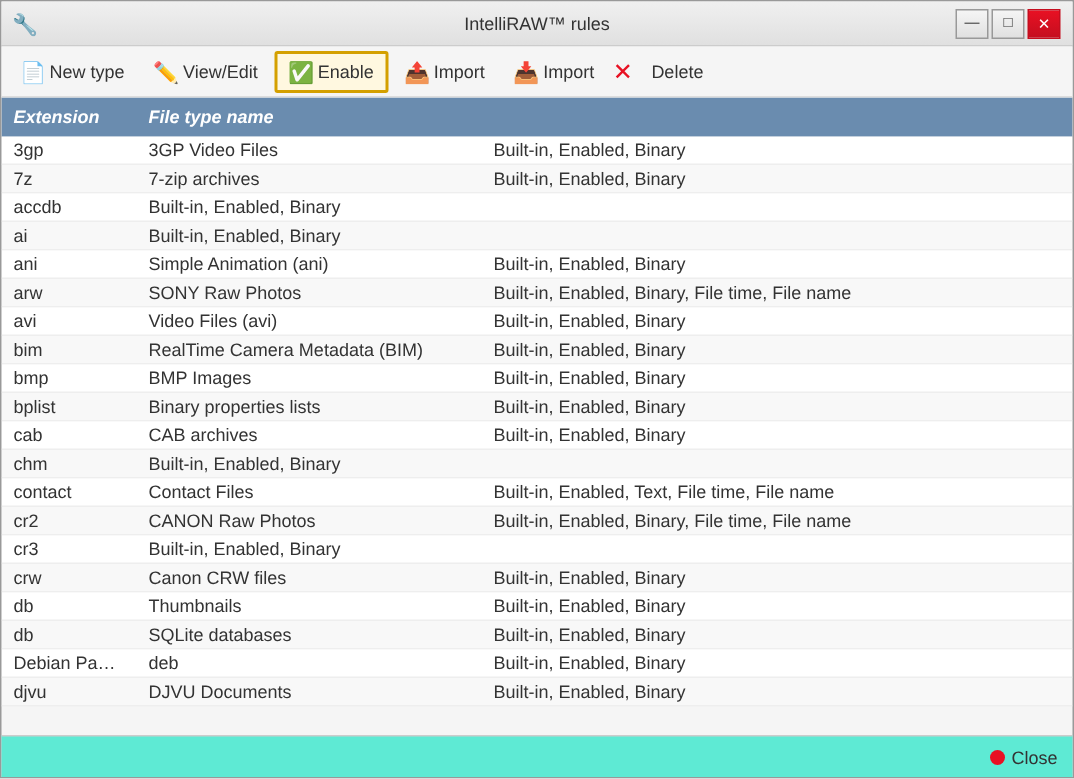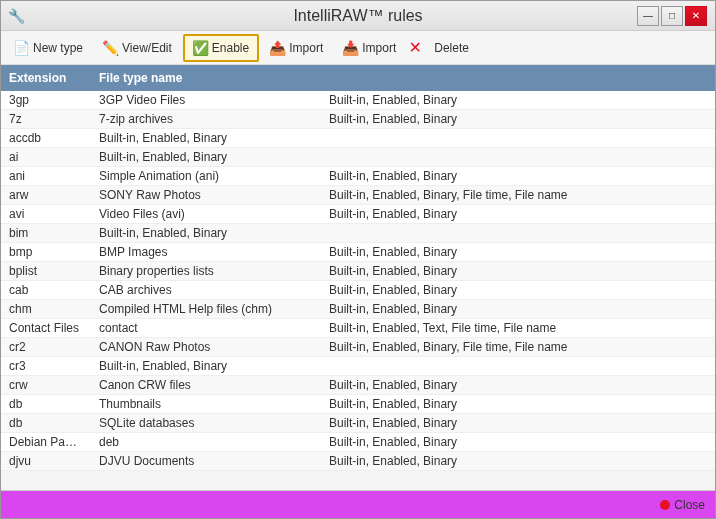--- a/index.html
+++ b/index.html
@@ -36,21 +36,21 @@
     }
     .title-bar-icon {
       width: 16px;
       height: 16px;
       display: flex;
       align-items: center;
       justify-content: center;
       font-size: 14px;
     }
     .title-bar-title {
-      font-size: 16px;
+      font-size: 12px;
       color: #333;
       flex: 1;
       text-align: center;
       position: absolute;
       left: 50%;
       transform: translateX(-50%);
     }
     .title-bar-controls {
       display: flex;
       gap: 2px;
@@ -114,20 +114,21 @@
       flex-direction: column;
     }
     .table-header {
       display: grid;
       grid-template-columns: 90px 230px 1fr;
       background: #6a8caf;
       color: white;
       font-weight: bold;
       padding: 4px 0;
       flex-shrink: 0;
+      font-style: italic;
     }
     .table-header-cell {
       padding: 2px 8px;
       font-size: 12px;
     }
     .table-body {
       flex: 1;
       overflow-y: auto;
       overflow-x: hidden;
     }
@@ -163,21 +164,21 @@
       background: #c0c0c0;
       border: 1px solid #999;
     }
     .table-body::-webkit-scrollbar-button {
       background: #e0e0e0;
       border: 1px solid #999;
       height: 14px;
     }
     .status-bar {
       height: 28px;
-      background: #d946ef;
+      background: #5eead4;
       border-top: 1px solid #ccc;
       display: flex;
       align-items: center;
       justify-content: flex-end;
       padding: 0 10px;
       flex-shrink: 0;
       margin-top: 11px;
     }
     .close-status-btn {
       display: flex;
@@ -272,45 +273,45 @@
           <div class="table-cell">SONY Raw Photos</div>
           <div class="table-cell">Built-in, Enabled, Binary, File time, File name</div>
         </div>
         <div class="table-row">
           <div class="table-cell">avi</div>
           <div class="table-cell">Video Files (avi)</div>
           <div class="table-cell">Built-in, Enabled, Binary</div>
         </div>
         <div class="table-row">
           <div class="table-cell">bim</div>
+          <div class="table-cell">RealTime Camera Metadata (BIM)</div>
           <div class="table-cell">Built-in, Enabled, Binary</div>
         </div>
         <div class="table-row">
           <div class="table-cell">bmp</div>
           <div class="table-cell">BMP Images</div>
           <div class="table-cell">Built-in, Enabled, Binary</div>
         </div>
         <div class="table-row">
           <div class="table-cell">bplist</div>
           <div class="table-cell">Binary properties lists</div>
           <div class="table-cell">Built-in, Enabled, Binary</div>
         </div>
         <div class="table-row">
           <div class="table-cell">cab</div>
           <div class="table-cell">CAB archives</div>
           <div class="table-cell">Built-in, Enabled, Binary</div>
         </div>
         <div class="table-row">
           <div class="table-cell">chm</div>
-          <div class="table-cell">Compiled HTML Help files (chm)</div>
-          <div class="table-cell">Built-in, Enabled, Binary</div>
-        </div>
-        <div class="table-row">
+          <div class="table-cell">Built-in, Enabled, Binary</div>
+        </div>
+        <div class="table-row">
+          <div class="table-cell">contact</div>
           <div class="table-cell">Contact Files</div>
-          <div class="table-cell">contact</div>
           <div class="table-cell">Built-in, Enabled, Text, File time, File name</div>
         </div>
         <div class="table-row">
           <div class="table-cell">cr2</div>
           <div class="table-cell">CANON Raw Photos</div>
           <div class="table-cell">Built-in, Enabled, Binary, File time, File name</div>
         </div>
         <div class="table-row">
           <div class="table-cell">cr3</div>
           <div class="table-cell">Built-in, Enabled, Binary</div>

